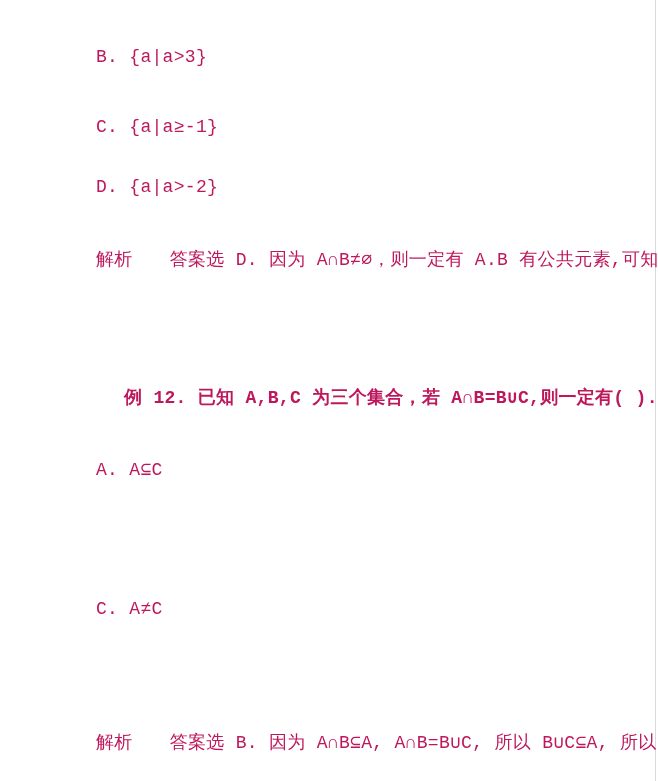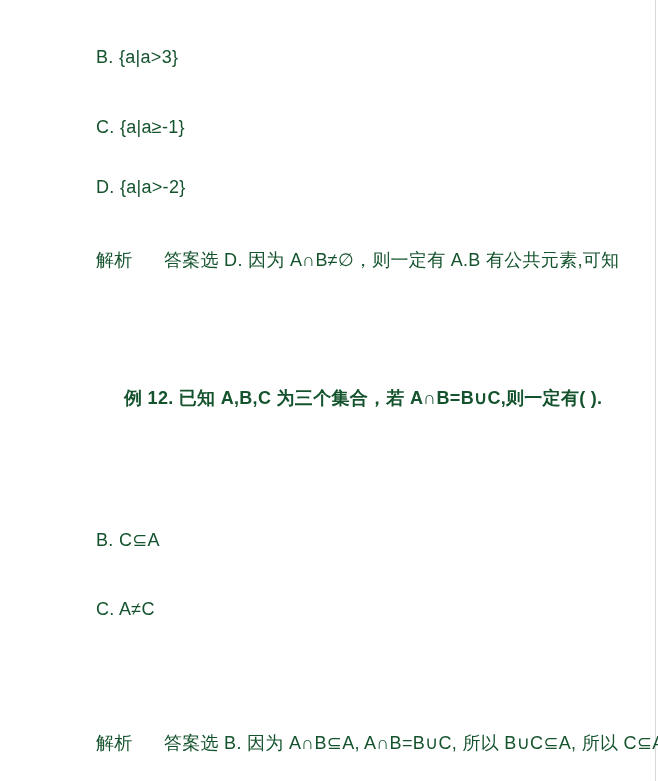--- a/index.html
+++ b/index.html
@@ -6,22 +6,22 @@
     margin: 0;
     padding: 0;
     background: #ffffff;
   }
   .page {
     position: relative;
     width: 658px;
     height: 781px;
     background: #ffffff;
     overflow: hidden;
-    font-family: Liberation Sans, sans-serif;
-    color: #14532d;
+    font-family: Liberation Mono, monospace;
+    color: #be185d;
   }
   .edge-line {
     position: absolute;
     top: 0;
     bottom: 0;
     right: 2px;
     width: 1px;
     background: #d9d9d9;
   }
   .line {
@@ -59,22 +59,22 @@
   <div class="line" style="top:174px">D. {a|a&gt;-2}</div>
 
   <div class="line" style="top:247px">
     <span class="analysis-label">解析</span>
     <span class="analysis-text">答案选 D. 因为 A∩B≠∅，则一定有 A.B 有公共元素,可知</span>
   </div>
 
 
   <div class="line title" style="top:385px">例 12. 已知 A,B,C 为三个集合，若 A∩B=B∪C,则一定有( ).</div>
 
+  <div class="line" style="top:457px">A. A⊆C</div>
 
-  <div class="line" style="top:527px">B. C⊆A</div>
 
   <div class="line" style="top:596px">C. A≠C</div>
 
 
   <div class="line" style="top:730px">
     <span class="analysis-label">解析</span>
     <span class="analysis-text">答案选 B. 因为 A∩B⊆A, A∩B=B∪C, 所以 B∪C⊆A, 所以 C⊆A.</span>
   </div>
 
 </div>

